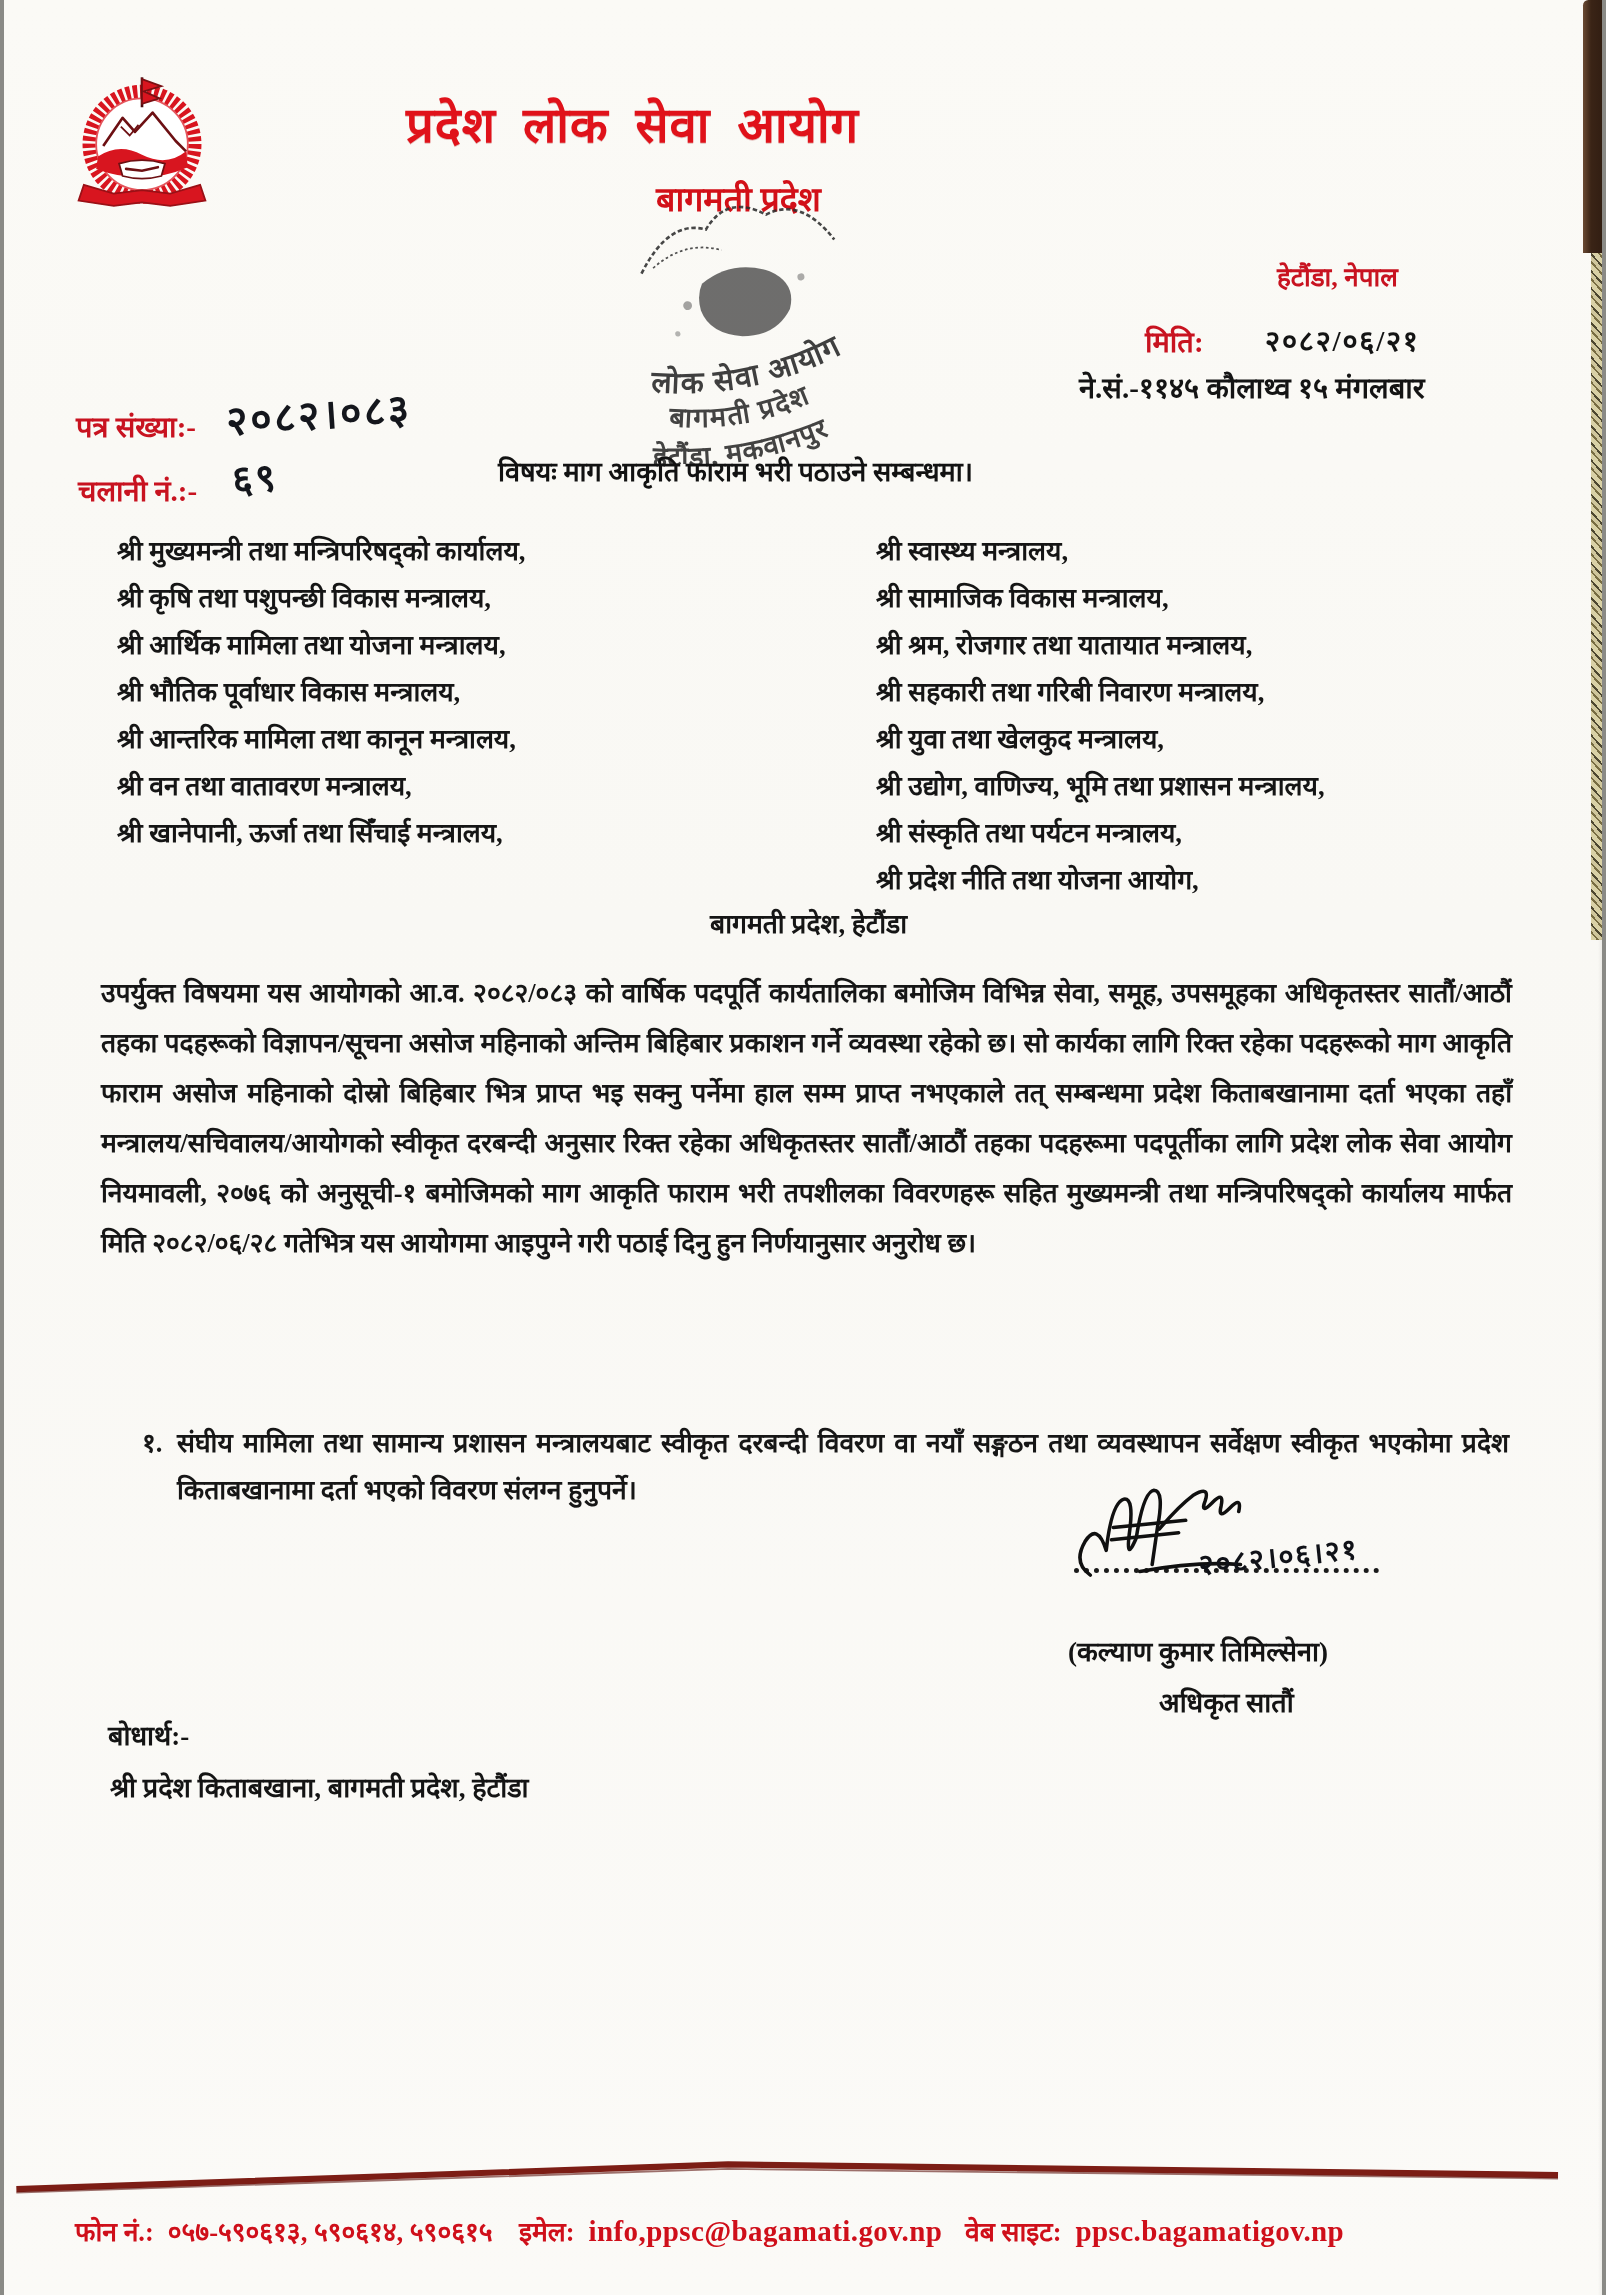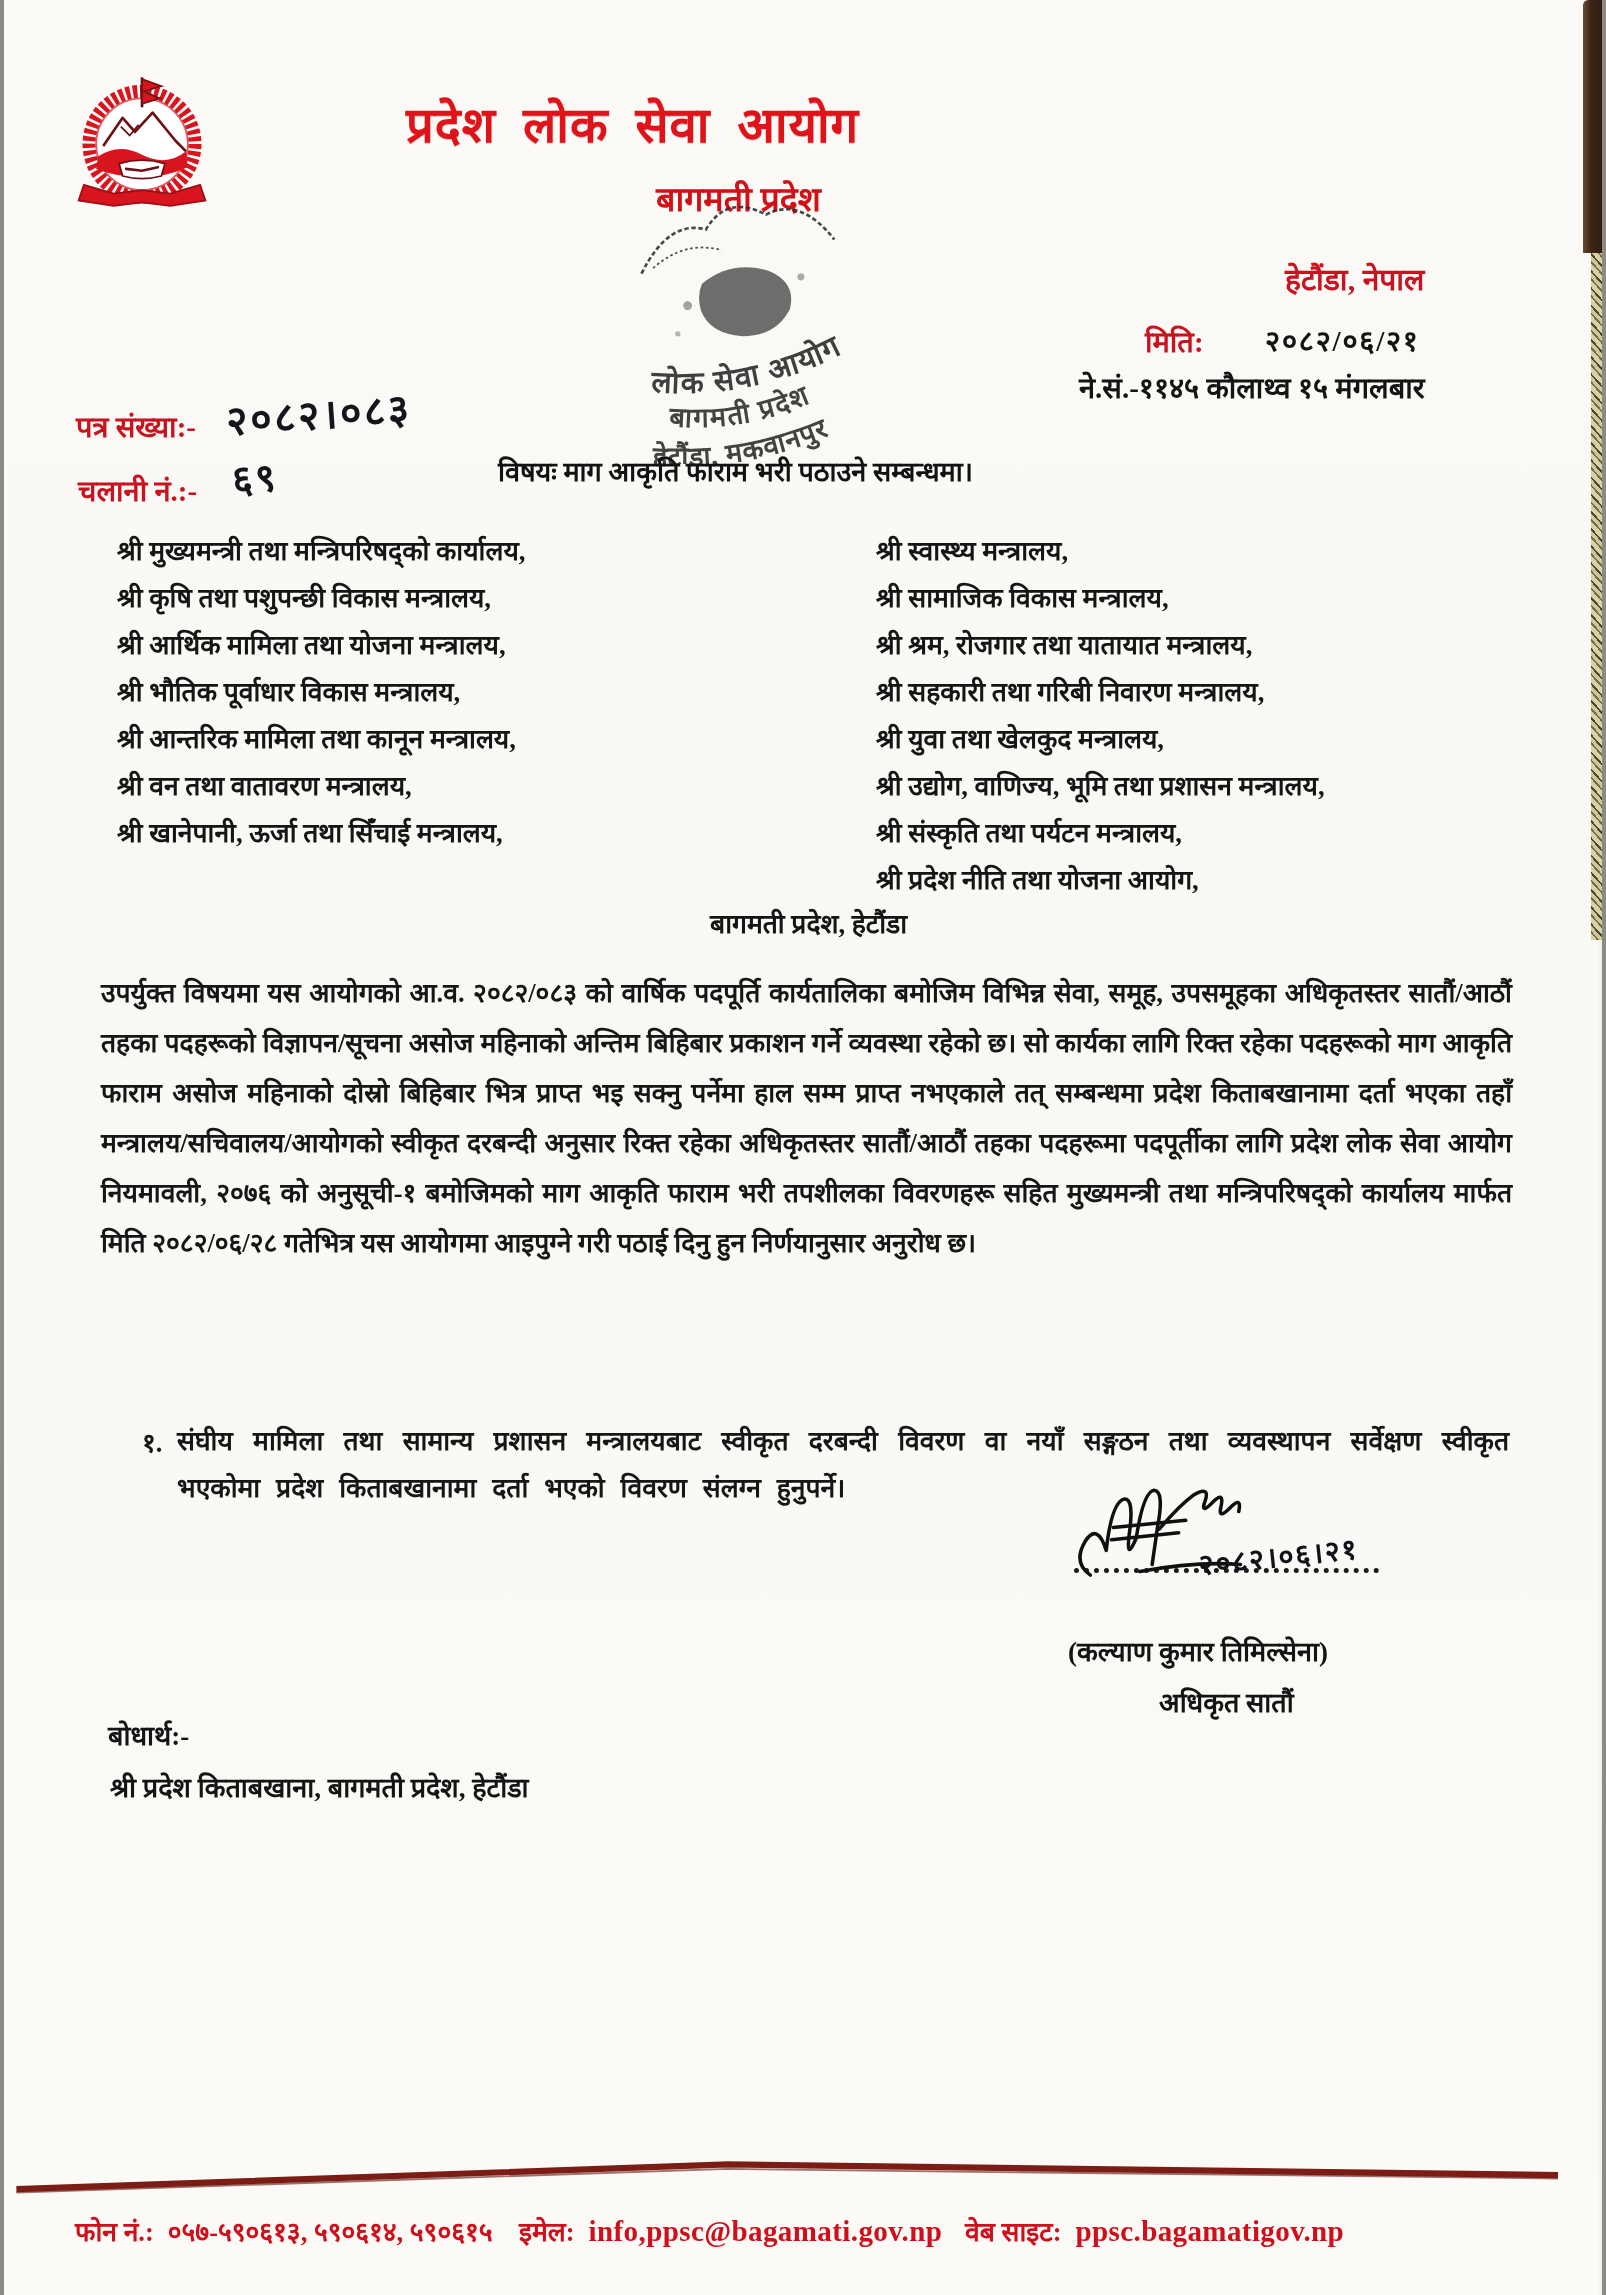--- a/index.html
+++ b/index.html
@@ -13,36 +13,36 @@
     font-family:"Liberation Serif","DejaVu Serif",serif;
     color:#1c1c1c;
   }
   .abs{position:absolute;}
   .org-title{
     font-size:49px;font-weight:700;color:#e0121a;
     letter-spacing:0.9px;word-spacing:14px;white-space:nowrap;
     text-shadow:0 0.9px 0 rgba(150,0,0,.25);
   }
   .province-title{font-size:34px;font-weight:700;color:#d21018;white-space:nowrap;}
-  .location{font-size:30px;font-weight:700;color:#c81320;white-space:nowrap;margin-left:8px;}
+  .location{font-size:26px;font-weight:700;color:#c81320;white-space:nowrap;}
   .meta-label{font-size:29px;font-weight:700;color:#c81320;white-space:nowrap;}
   .meta-value{font-size:29px;font-weight:600;color:#141414;white-space:nowrap;}
   .hand{
     font-size:41px;font-weight:600;color:#14161c;white-space:nowrap;
     transform:rotate(-4deg);letter-spacing:2.6px;
   }
   .subject{font-size:27px;font-weight:700;color:#121212;white-space:nowrap;}
   .recip{font-size:26.5px;font-weight:600;color:#151515;line-height:47px;white-space:nowrap;}
   .body-par{
     font-size:26.5px;font-weight:600;color:#161616;line-height:50px;
     text-align:justify;
   }
   .list-row{display:flex;align-items:flex-start;}
   .list-num{flex:0 0 35px;font-size:26.5px;font-weight:600;color:#161616;line-height:47px;}
-  .list-text{font-size:26.5px;font-weight:600;color:#161616;line-height:47px;text-align:justify;font-family:Liberation Mono, monospace;}
+  .list-text{font-size:26.5px;font-weight:600;color:#161616;line-height:47px;text-align:justify;}
   .sig-name{font-size:27px;font-weight:600;color:#141414;white-space:nowrap;}
   .dotline{border-bottom:5.3px dotted #1b1b1b;}
   .hand-date{
     font-size:29px;font-weight:700;color:#101218;white-space:nowrap;
     transform:rotate(-6deg);letter-spacing:1.8px;
   }
   .footer-text{display:flex;align-items:baseline;gap:14px;white-space:nowrap;}
   .f-dev{font-size:26.5px;font-weight:700;color:#cf0f1a;}
   .f-lat{font-size:29px;font-weight:700;color:#cf0f1a;letter-spacing:0.4px;}
   .edge-top{

